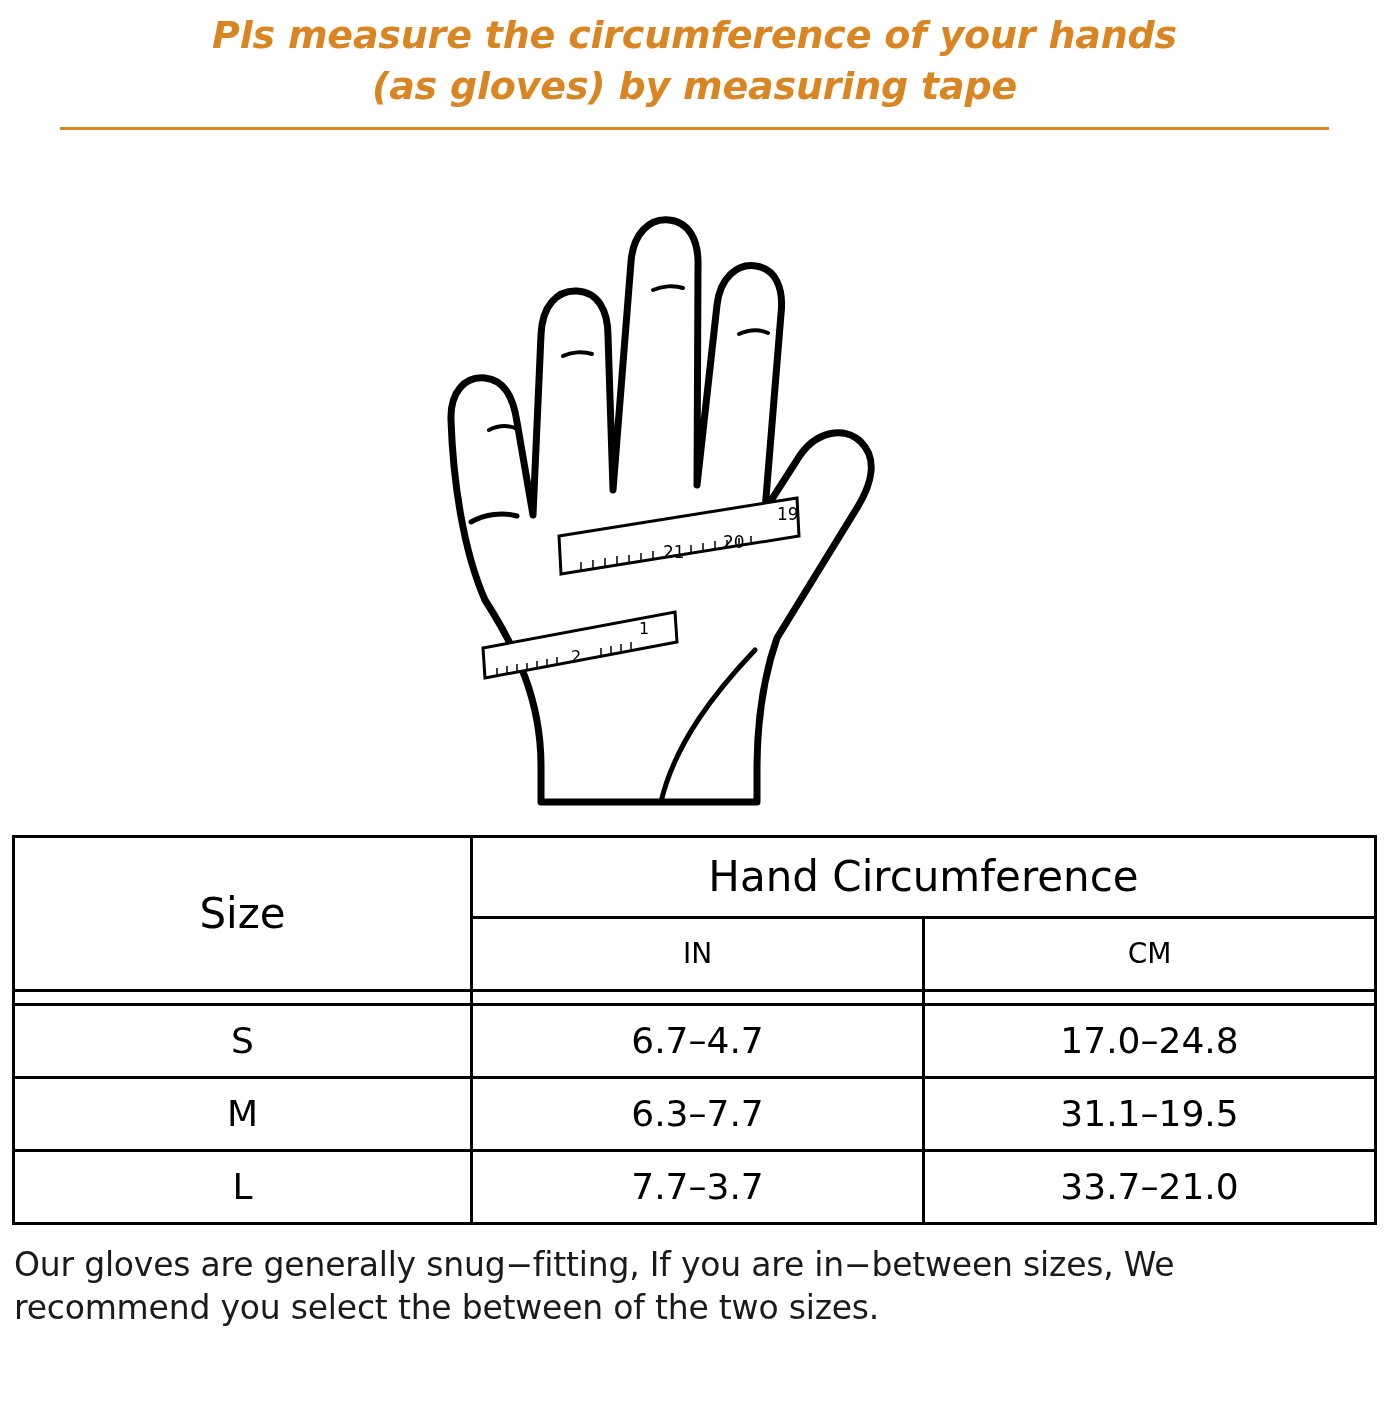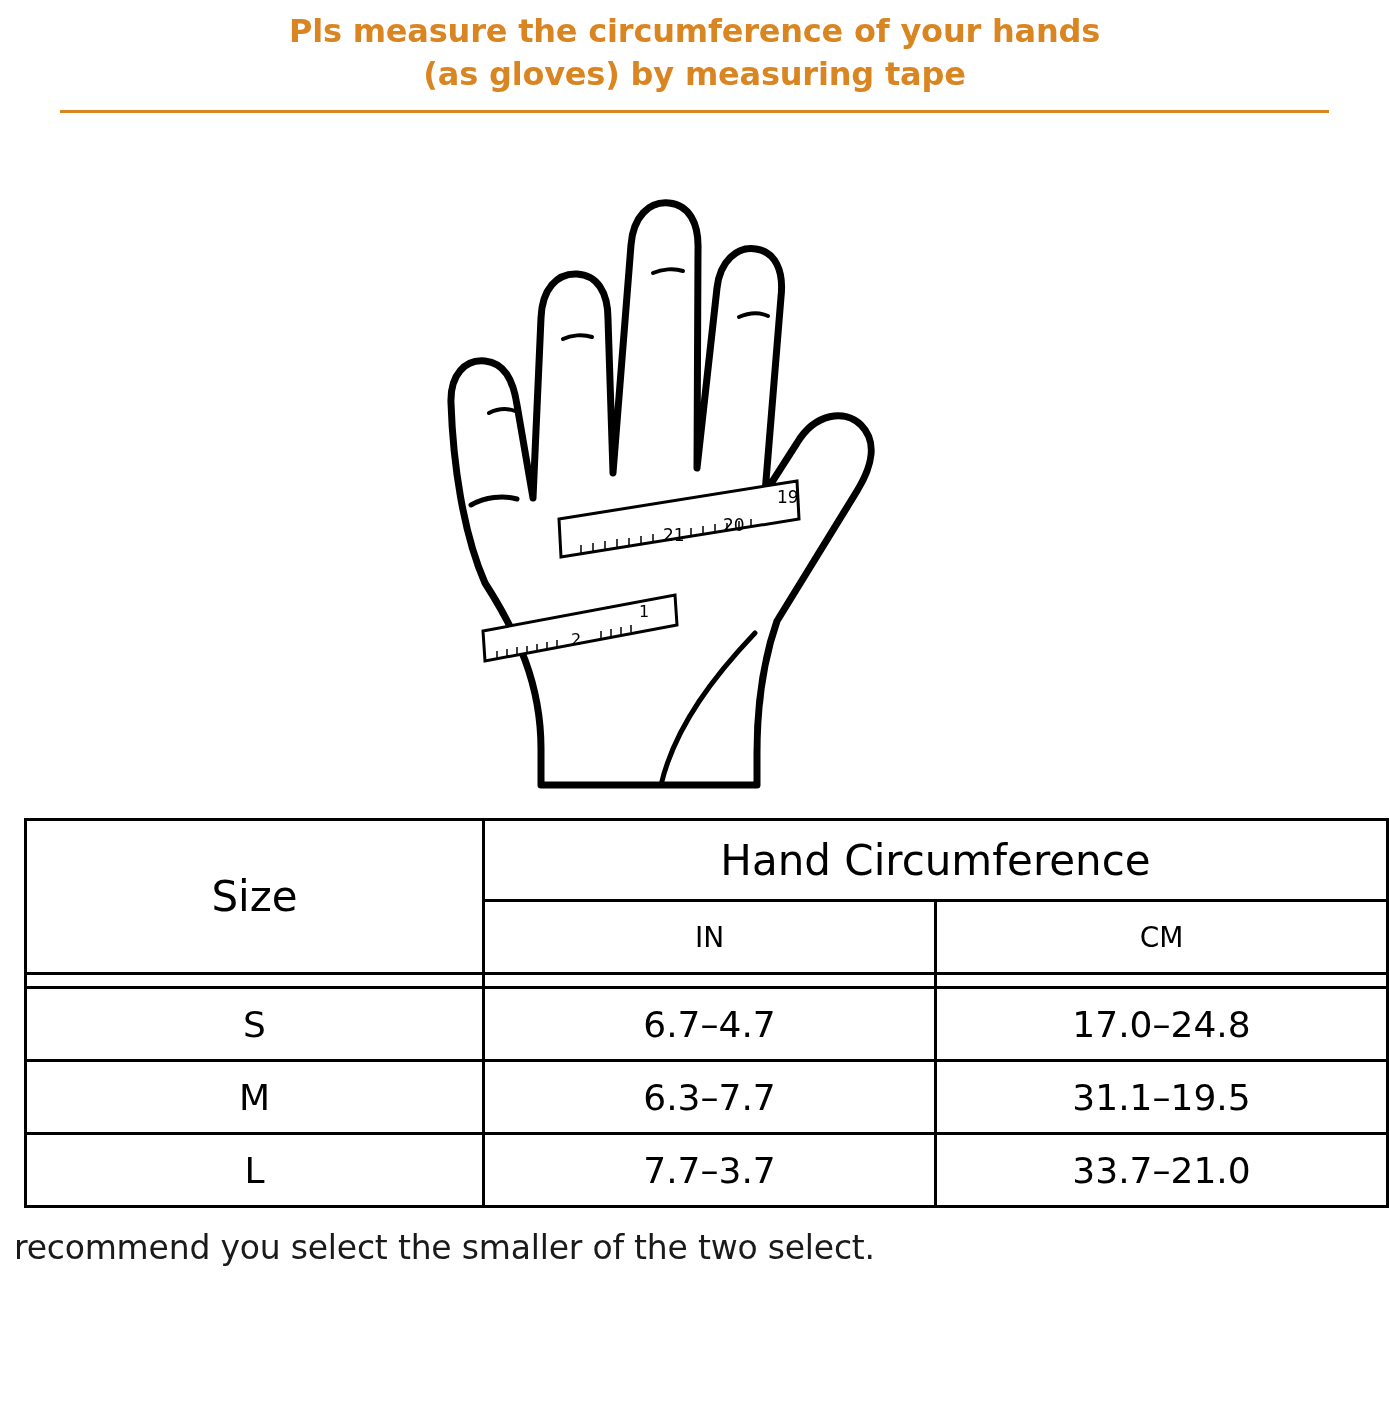--- a/index.html
+++ b/index.html
@@ -22,45 +22,46 @@
   }
 
   
   .heading {
     padding: 10px 60px 0 60px;
     text-align: center;
   }
   .heading-line {
     color: #d98522;
     font-weight: 700;
-    font-size: 32px;
+    font-size: 38px;
     line-height: 1.35;
     letter-spacing: -0.2px;
     white-space: nowrap;
+    font-style: italic;
   }
   .heading-rule {
     margin: 14px 60px 0 60px;
     height: 3px;
     background: #d98522;
   }
 
   
   .illustration {
     position: relative;
     width: 100%;
     height: 705px;
   }
   .illustration svg {
     display: block;
     margin: 0 auto;
   }
 
   
   .table-wrap {
-    padding: 0 24px;
+    padding: 0 12px;
   }
   table.size-table {
     border-collapse: collapse;
     width: 1365px;
     margin: 0 auto;
     table-layout: fixed;
   }
   table.size-table td, table.size-table th {
     border: 3px solid #000;
     text-align: center;
@@ -212,16 +213,17 @@
       <tr>
         <td class="cell">L</td>
         <td class="cell">7.7–3.7</td>
         <td class="cell">33.7–21.0</td>
       </tr>
     </tbody>
       </table>
   </div>
 
   <div class="footnote">
-    <div>recommend you select the smaller of the two select.</div>
+    <div>Our gloves are generally snug−fitting, If you are in−between sizes, We</div>
+    <div>recommend you select the between of the two sizes.</div>
   </div>
 
 </div>
 
 </body></html>

